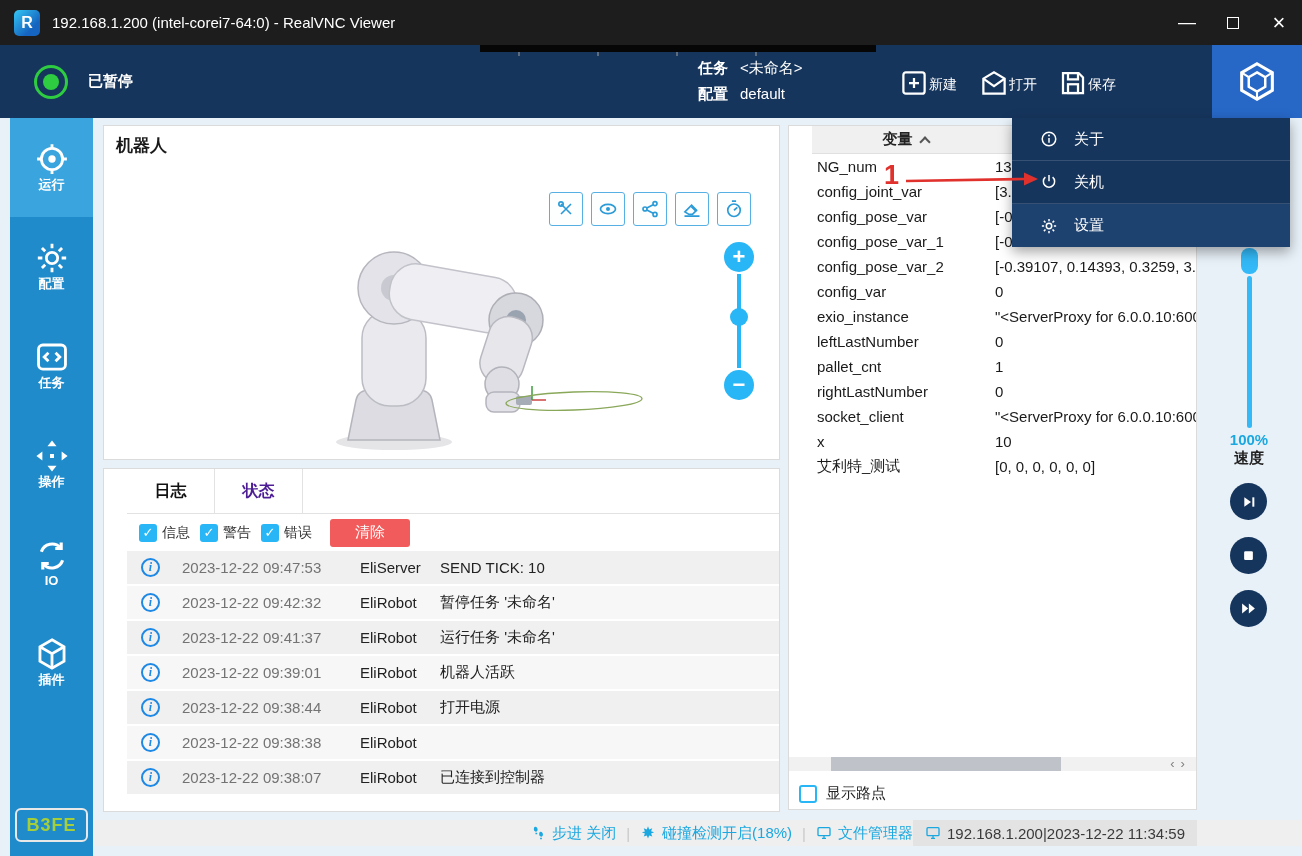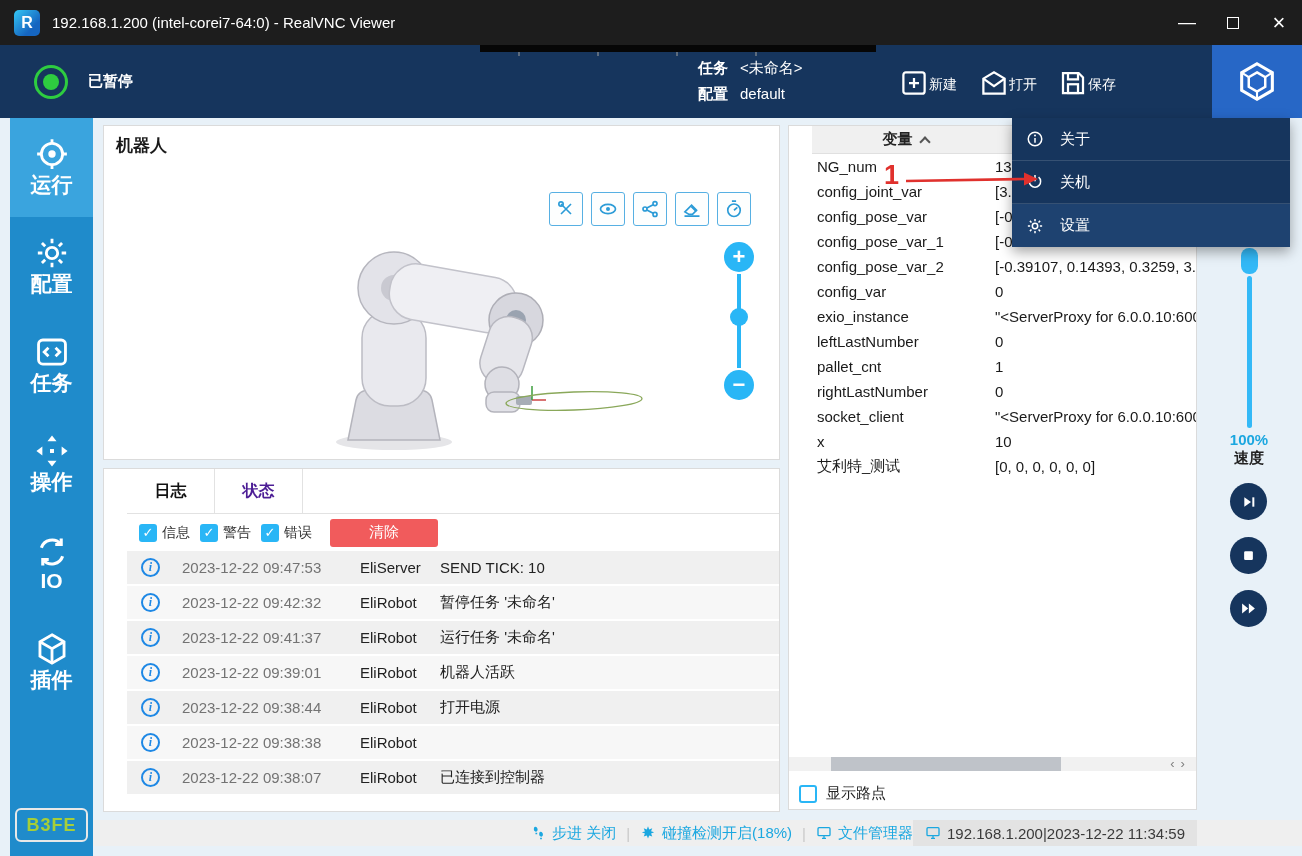--- a/index.html
+++ b/index.html
@@ -36,21 +36,21 @@
     align-items:center; justify-content:center; color:#fff; cursor:pointer; }
   .top-btn .lbl { font-size:14px; margin-top:3px; }
   .brand-tile { position:absolute; right:0; top:0; width:90px; height:73px; background:#2767C6;
     display:flex; align-items:center; justify-content:center; }
 
   
   .sidebar { position:absolute; left:10px; top:118px; width:83px; height:738px; background:#1F8BCB; }
   .side-item { width:83px; height:99px; display:flex; flex-direction:column; align-items:center;
     justify-content:center; color:#fff; cursor:pointer; }
   .side-item.active { background:#3AA4DE; }
-  .side-item .lbl { font-weight:bold; font-size:21px; }
+  .side-item .lbl { font-weight:bold; font-size:13px; }
   .side-logo { position:absolute; left:5px; bottom:14px; width:73px; height:34px; border:2px solid #E8E8E8;
     border-radius:6px; display:flex; align-items:center; justify-content:center;
     font-weight:bold; font-size:18px; letter-spacing:1px; color:#A6CE39; }
 
   
   .panel { position:absolute; background:#fff; border:1px solid #DBDBDB;padding-left:23px; }
 
   
   .robot-panel { left:103px; top:125px; width:677px; height:335px; }
   .robot-title { position:absolute; left:12px; top:8px; font-size:17px; font-weight:bold; color:#1a1a1a; }
@@ -71,21 +71,21 @@
   .tab-row { display:flex; height:45px; border-bottom:1px solid #E2E2E2; }
   .tab { width:88px; display:flex; align-items:center; justify-content:center; font-weight:bold;
     font-size:16px; border-right:1px solid #E2E2E2; cursor:pointer; }
   .tab.active { color:#111; }
   .tab.inactive { color:#4c1d95; }
   .filter-row { height:37px; display:flex; align-items:center; padding-left:12px; }
   .cbx { width:18px; height:18px; border-radius:3px; background:#29B6F6; color:#fff; display:flex;
     align-items:center; justify-content:center; font-size:13px; font-weight:bold; cursor:pointer; }
   .cbx.empty { background:#fff; border:2px solid #29B6F6; }
   .filter-lbl { margin:0 10px 0 5px; color:#333; font-size:14px; }
-  .clear-btn { width:108px; height:28px; margin-left:8px; background:#F15B5C; color:#fff; border:none;
+  .clear-btn { width:80px; height:28px; margin-left:8px; background:#F15B5C; color:#fff; border:none;
     border-radius:3px; font-size:15px; cursor:pointer; }
   .log-list { width:100%; }
   .log-row { height:35px; display:flex; align-items:center; background:#F0F0F0; border-bottom:2px solid #fff; }
   .log-row:nth-child(even) { background:#F7F7F7; }
   .info-ic { width:19px; height:19px; min-width:19px; border-radius:50%; border:2px solid #1E88E5;
     color:#1E88E5; font-weight:bold; font-size:12px; display:flex; align-items:center; justify-content:center;
     margin-left:14px; font-family:"Liberation Serif",serif; font-style:italic; }
   .log-time { width:178px; margin-left:22px; color:#737373; }
   .log-src { width:80px; color:#222; }
   .log-msg { flex:1; color:#222; white-space:nowrap; overflow:hidden; }
@@ -104,21 +104,21 @@
   .vars-thumb { position:absolute; left:42px; top:0; width:230px; height:14px; background:#BFC3C9; cursor:pointer; }
   .vars-scroll-arrows { position:absolute; right:0; bottom:38px; width:37px; height:14px; background:#F1F1F1;
     display:flex; align-items:center; justify-content:center; gap:6px; color:#808080; font-size:13px; }
   .vars-scroll-arrows span { cursor:pointer; line-height:12px; }
   .waypoints-row { position:absolute; left:10px; bottom:6px; display:flex; align-items:center; gap:9px; }
   .waypoints-row .lbl { color:#222; }
 
   
   .menu { position:absolute; left:1012px; top:118px; width:278px; background:#16355D; z-index:40;
     box-shadow:0 5px 12px rgba(0,0,0,.35); }
-  .menu-item { height:43px; display:flex; align-items:center; padding-left:14px; gap:16px; color:#fff;
+  .menu-item { height:43px; display:flex; align-items:center; padding-left:28px; gap:16px; color:#fff;
     border-bottom:1px solid rgba(255,255,255,.14); cursor:pointer; }
   .menu-item:last-child { border-bottom:none; }
   .menu-item.hover { background:#1E4270; }
 
   
   .annotation { position:absolute; left:868px; top:150px; z-index:50; pointer-events:none; }
 
   
   .speed-handle { position:absolute; left:1241px; top:248px; width:17px; height:26px; border-radius:8px;
     background:#33B9F7; cursor:pointer; z-index:5; }

